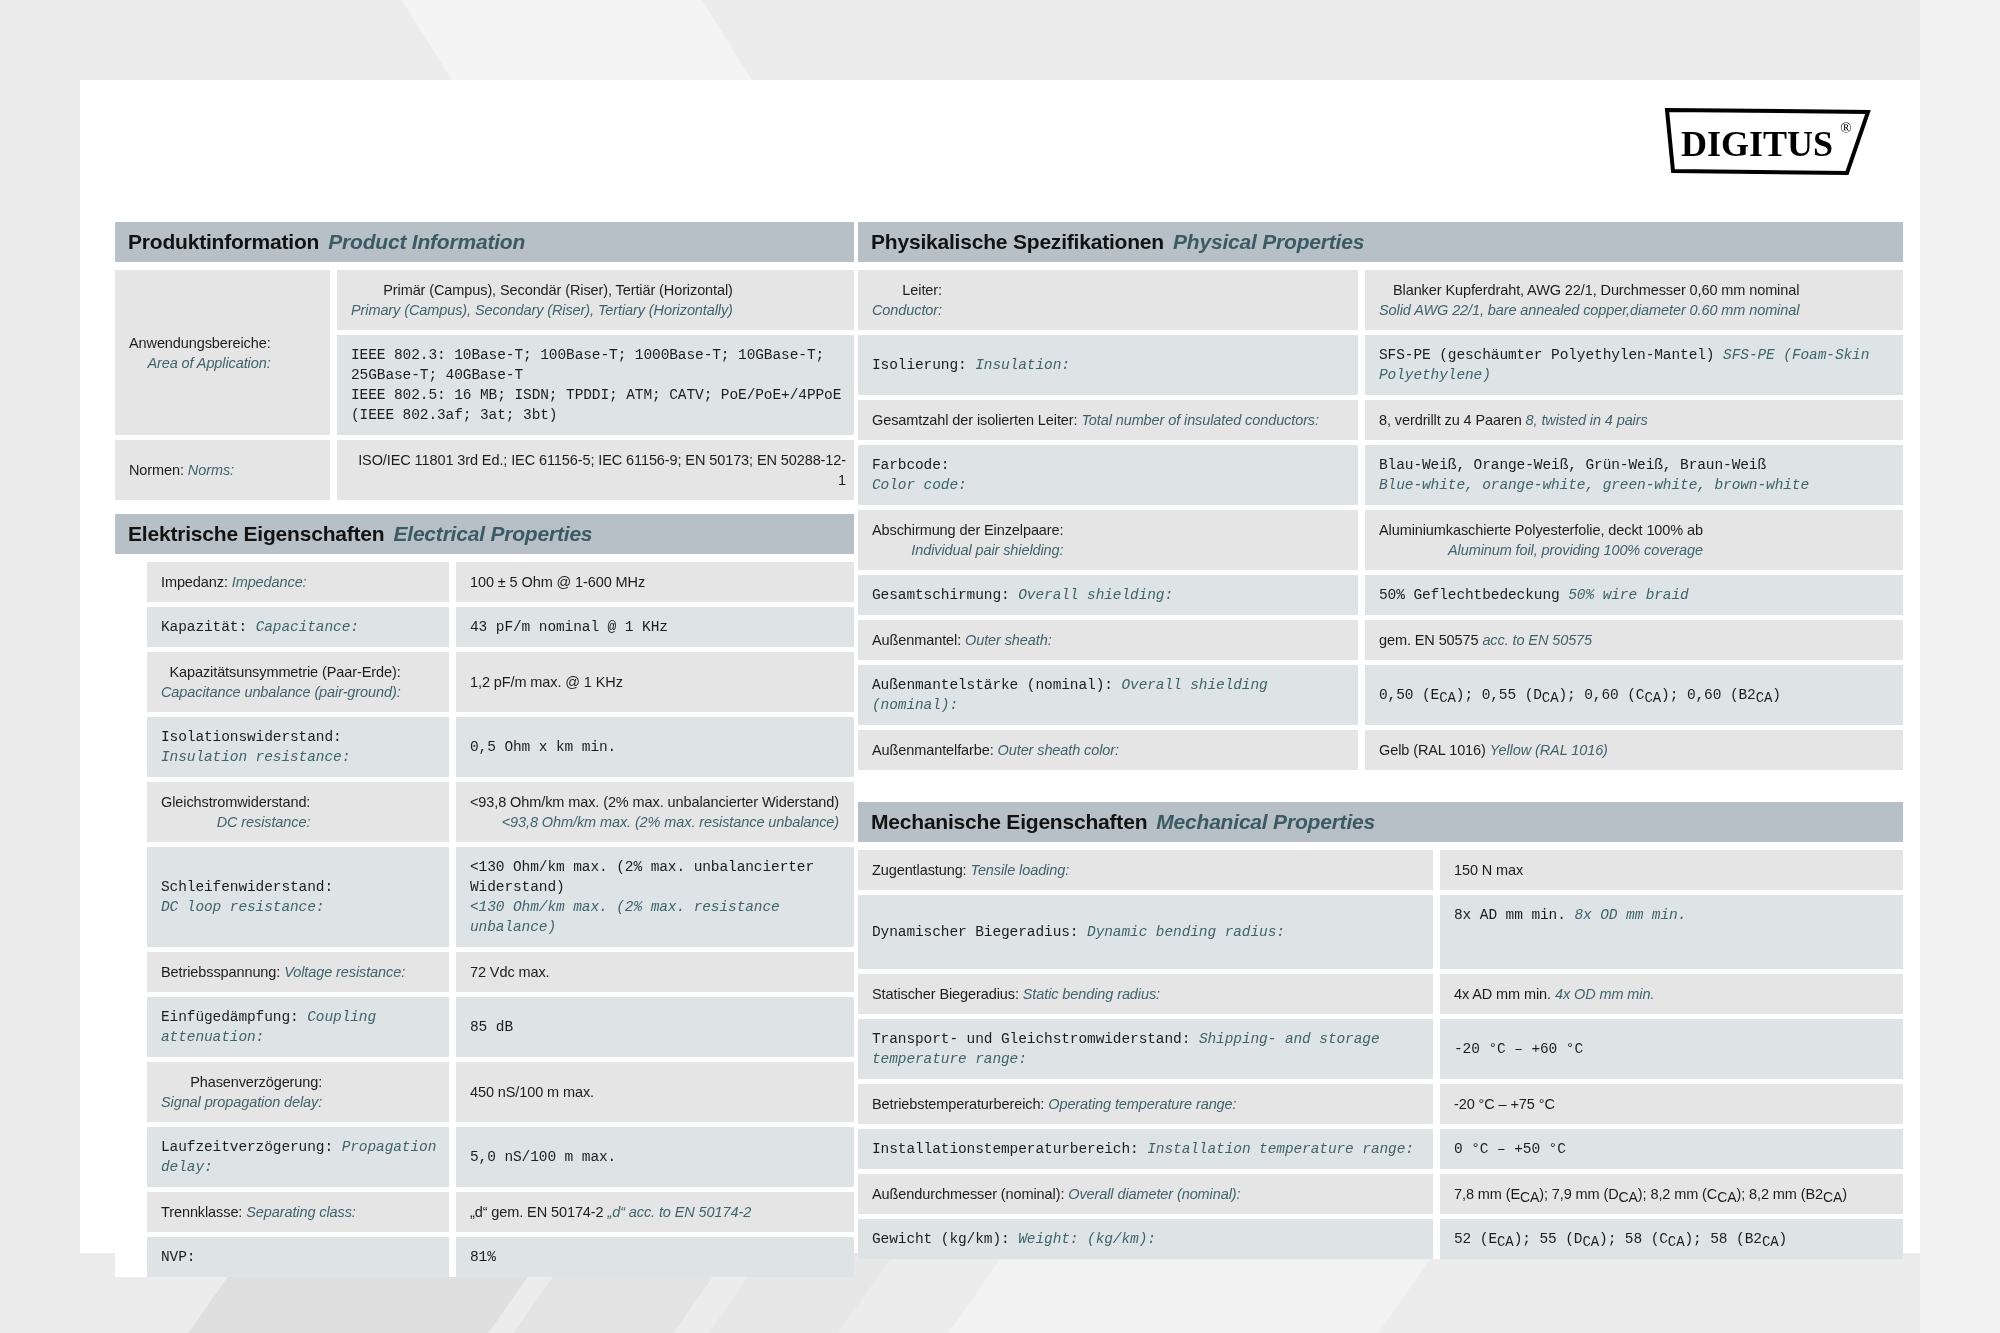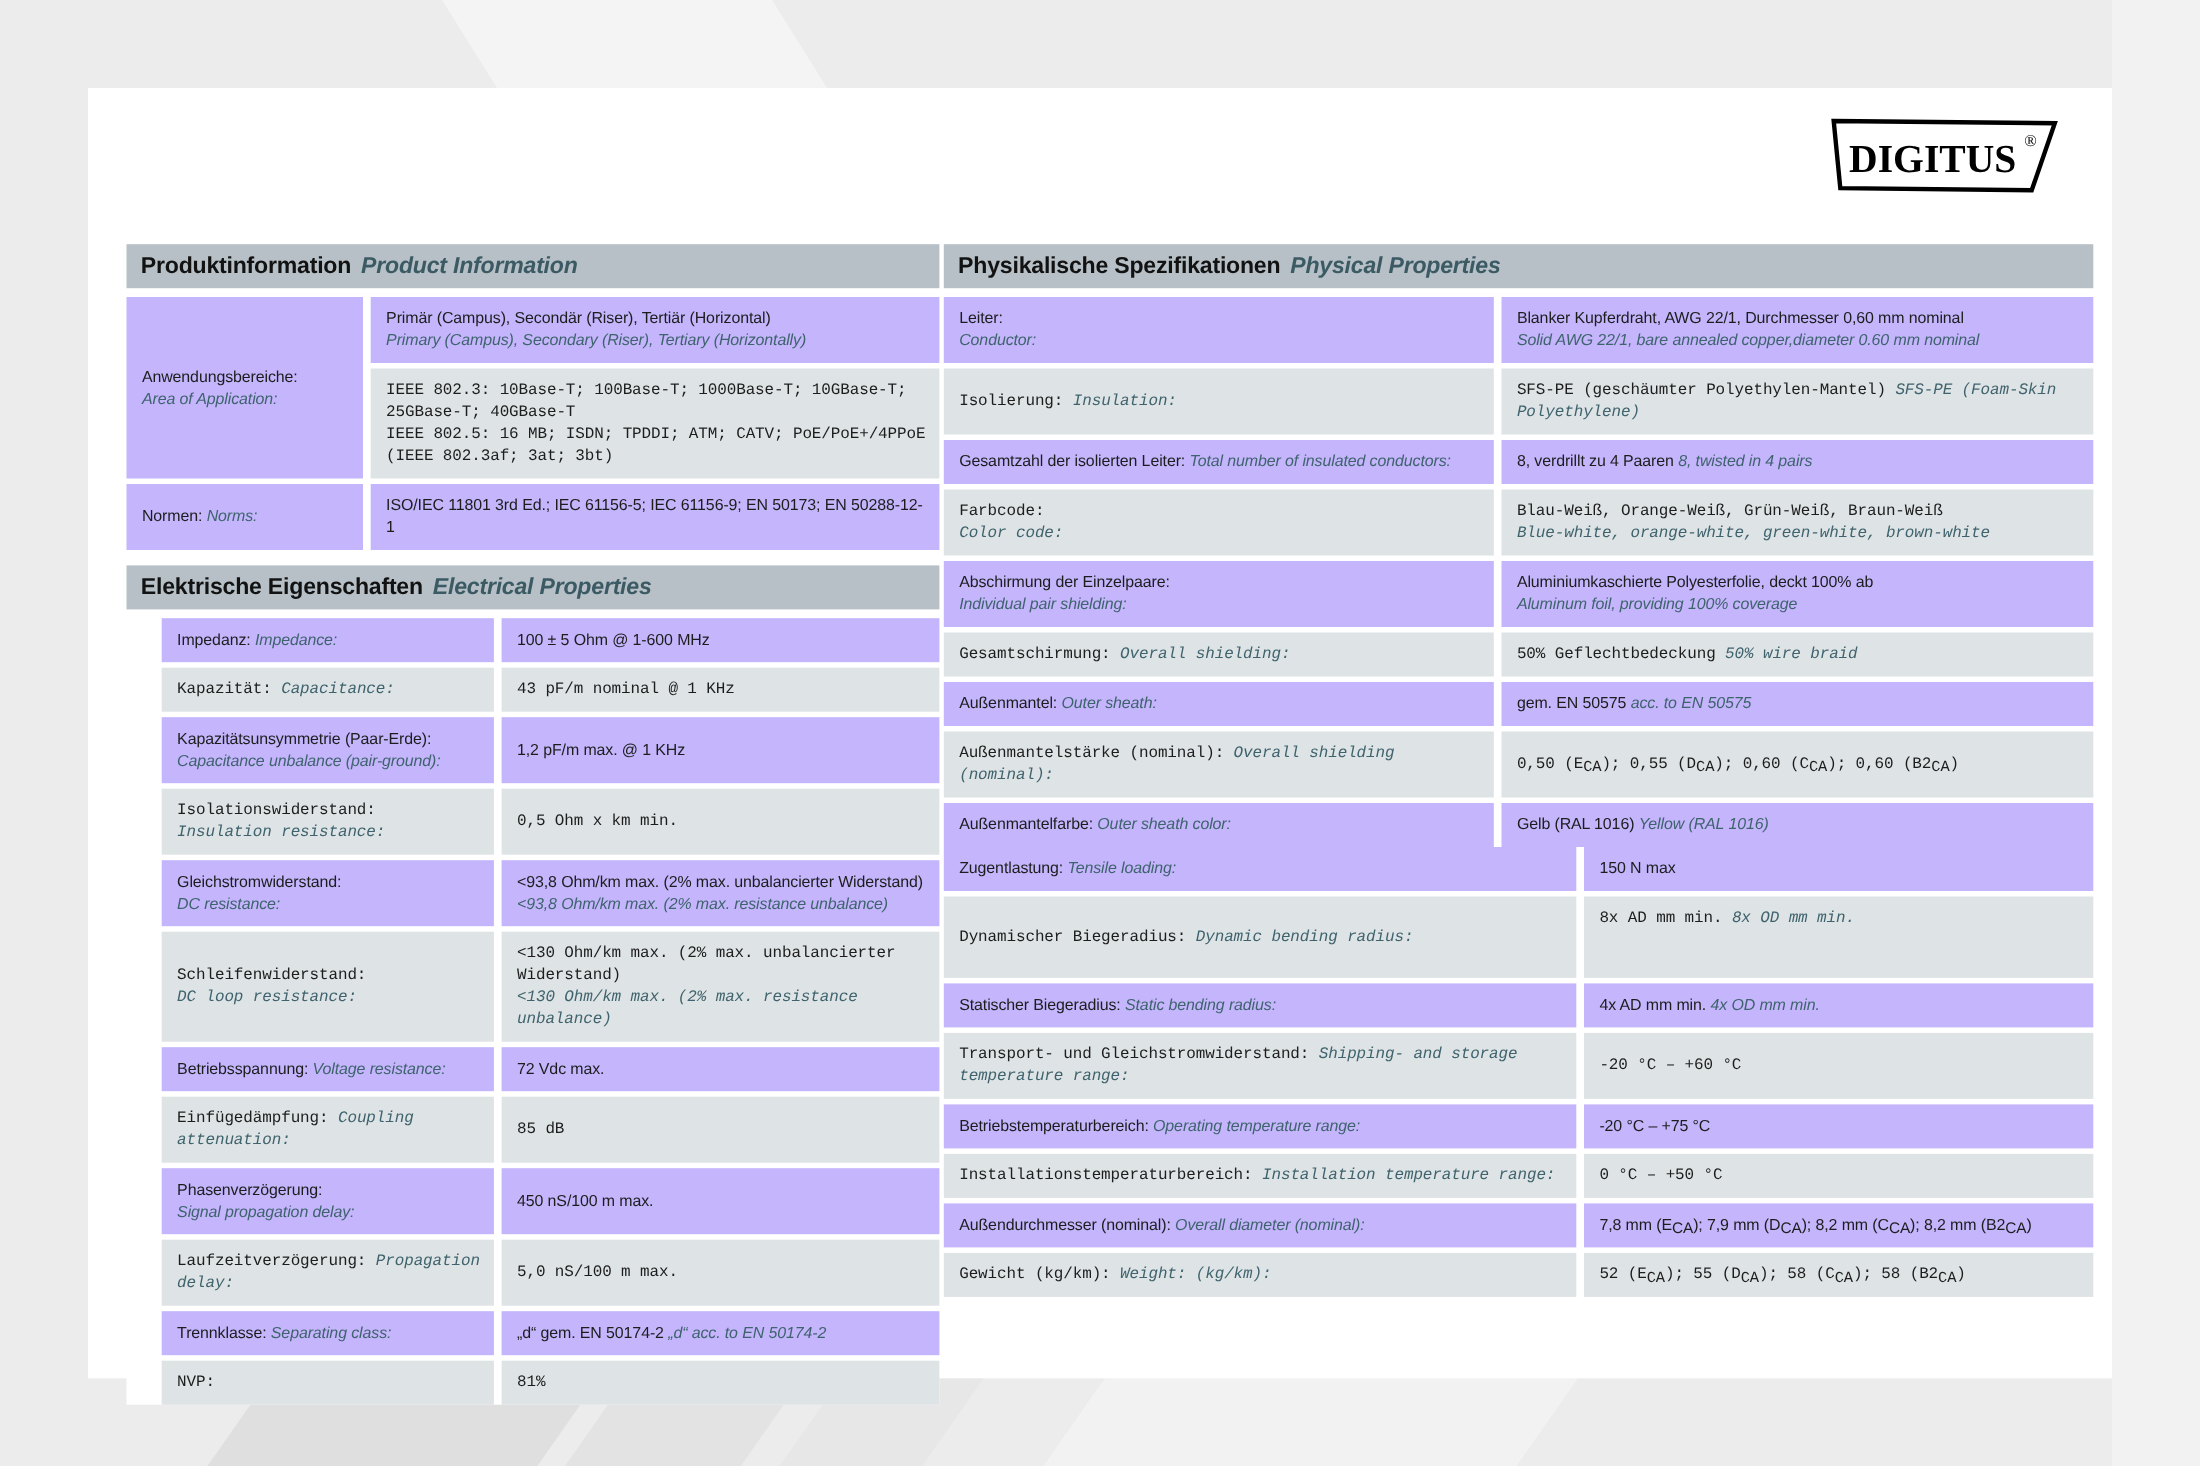--- a/index.html
+++ b/index.html
@@ -31,21 +31,21 @@
 
   .tbl{display:grid;gap:5px 7px;background:#fff;}
   #tbl-product-info{grid-template-columns:215px 1fr;}
   #tbl-electrical{grid-template-columns:302px 1fr;padding-left:32px;}
   #tbl-physical{grid-template-columns:500px 1fr;}
   #tbl-mechanical{grid-template-columns:575px 1fr;}
 
   .cell{display:flex;align-items:center;padding:10px 8px 10px 14px;box-sizing:border-box;
     font-size:14.5px;line-height:20px;color:#1d1d1d;letter-spacing:-0.1px;}
   .cell.top{align-items:flex-start;min-height:74px;}
-  .dark{background:#c4b5fd;}
+  .dark{background:#e5e5e5;text-align:right;}
   .light{background:#dee3e5;font-family:Liberation Mono, monospace;}
   .txt{display:block;}
   .txt .de{white-space:pre-line;}
   .en{color:#3f636d;font-style:italic;}
   .en.blk{display:block;}
   sub{font-size:14px;line-height:0;vertical-align:baseline;position:relative;top:3px;}
 </style>
 </head>
 <body>
 
@@ -224,20 +224,24 @@
           <div class="txt"><span class="de">0,50 (E<sub>CA</sub>); 0,55 (D<sub>CA</sub>); 0,60 (C<sub>CA</sub>); 0,60 (B2<sub>CA</sub>)</span></div>
         </div>
         <div class="cell lbl dark">
           <div class="txt"><span class="de">Außenmantelfarbe:</span> <span class="en">Outer sheath color:</span></div>
         </div>
         <div class="cell val dark">
           <div class="txt"><span class="de">Gelb (RAL 1016)</span> <span class="en">Yellow (RAL 1016)</span></div>
         </div>
       </div>
 
+    <div class="sec-head sec-gap">
+      <span class="de">Mechanische Eigenschaften</span>
+      <span class="en-b">Mechanical Properties</span>
+    </div>
     <div class="tbl" id="tbl-mechanical">
         <div class="cell lbl dark">
           <div class="txt"><span class="de">Zugentlastung:</span> <span class="en">Tensile loading:</span></div>
         </div>
         <div class="cell val dark">
           <div class="txt"><span class="de">150 N max</span></div>
         </div>
         <div class="cell lbl light">
           <div class="txt"><span class="de">Dynamischer Biegeradius:</span> <span class="en">Dynamic bending radius:</span></div>
         </div>

